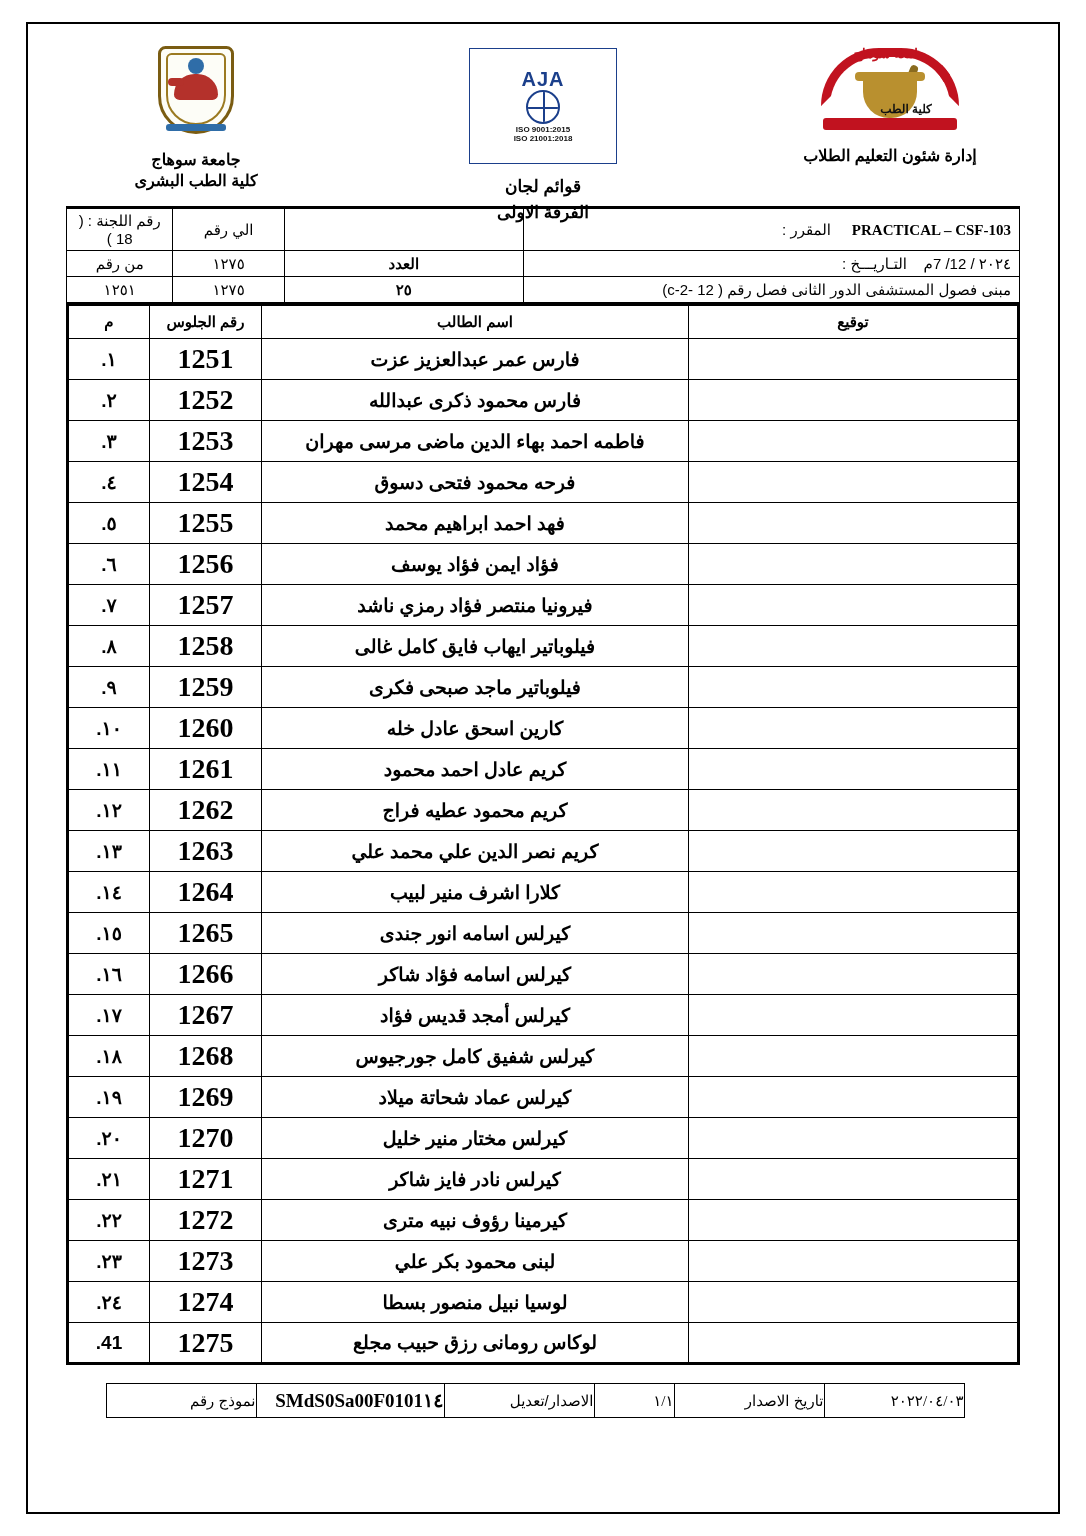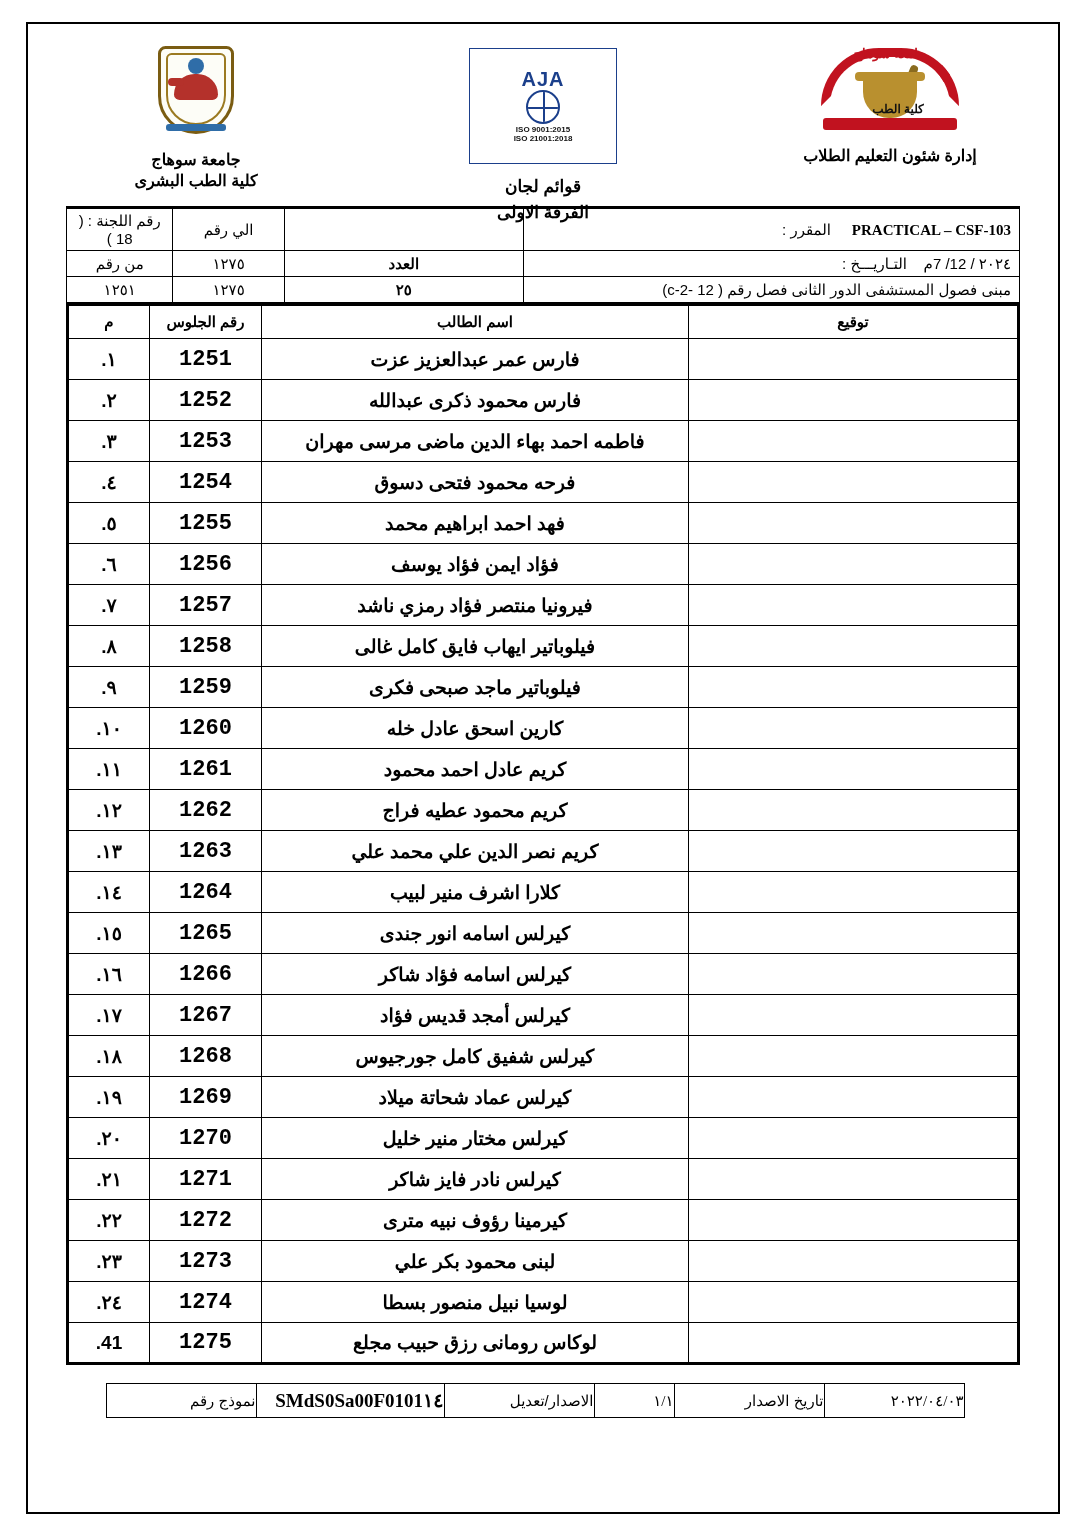--- a/index.html
+++ b/index.html
@@ -61,21 +61,21 @@
   }
   .logo-pharm .pestle{
     position:absolute; left:50%; top:20px; transform:translateX(14px) rotate(22deg);
     width:8px; height:40px; background:#8a6b1f; border-radius:4px;
   }
   .logo-pharm .redbar {
     position:absolute; left:8px; top:74px; width:134px; height:12px;
     background:#c1121f; border-radius:3px;
   }
   .logo-pharm .caption {
-    position:absolute; left:8px; top:58px; width:100%;
+    position:absolute; left:16px; top:58px; width:100%;
     text-align:center; font-size:12px; font-weight:bold; color:#111;
   }
   .hdr-caption {
     margin-top:10px;
     font-size:16px; font-weight:bold;
     letter-spacing:0;
   }
 
   .hdr-center {
     flex:1;
@@ -196,21 +196,21 @@
   }
   .list-table td {
     height:41px;
     font-size:19px;
     font-weight:bold;
   }
   .col-m { width:82px; text-align:center; }
   .col-seat { width:112px; text-align:center; }
   .col-name { text-align:center; padding-left:10px; padding-right:10px; }
   .col-sign { width:330px; }
-  .list-table td.col-seat { font-family:Liberation Mono, monospace; font-size:22px; }
+  .list-table td.col-seat { font-family:Liberation Serif, serif; font-size:28px; }
   .list-table td.col-m { font-size:19px; }
 
   .footer-wrap { margin-top:18px; }
   .footer-table td {
     border:1.5px solid #000;
     font-size:15px;
     height:34px;
     padding:2px 0;
   }
   .footer-table td.code {

